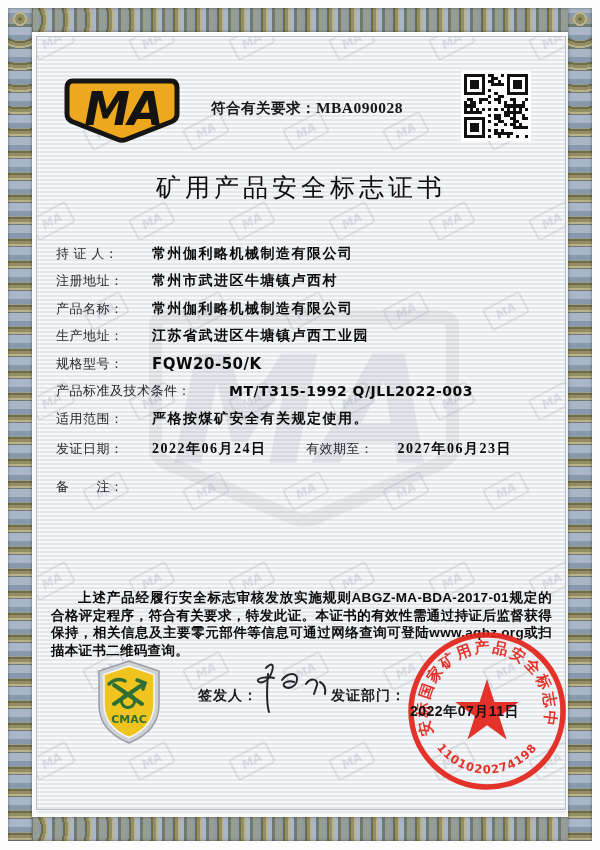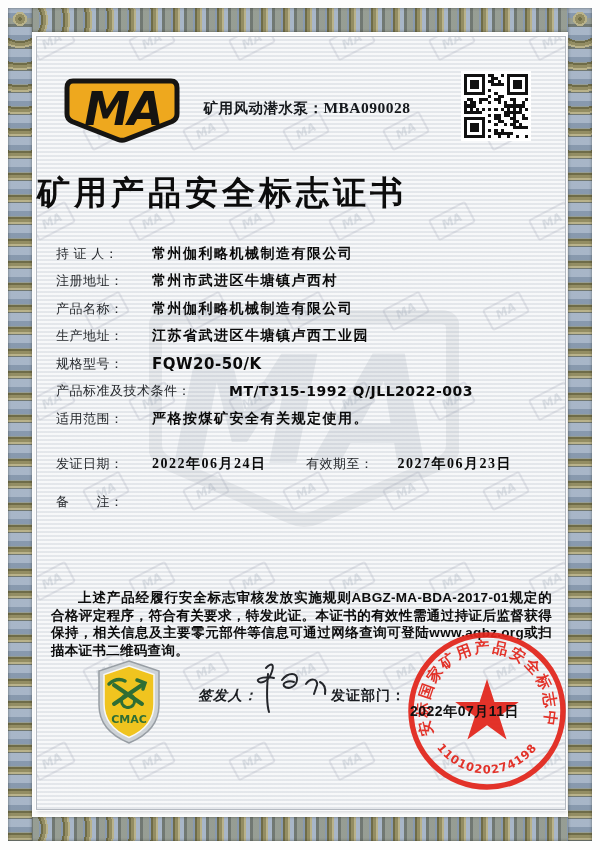--- a/index.html
+++ b/index.html
@@ -51,54 +51,54 @@
   
   .ma-logo{position:absolute;left:26px;top:40px;width:118px;height:66px;}
   .code-line{
     position:absolute;left:140px;top:62px;width:260px;text-align:center;
     font-size:14.5px;color:#15181c;font-weight:600;letter-spacing:.5px;white-space:nowrap;
   }
   .code-line .code-value{font-family:"Liberation Serif","DejaVu Serif",serif;font-weight:600;font-size:15.5px;letter-spacing:.5px;margin-left:0;}
   .qr{position:absolute;left:424px;top:34px;width:70px;height:70px;background:#fff;padding:3px;box-sizing:border-box;}
   
   .cert-title{
-    position:absolute;left:0;right:0;top:134px;text-align:left;
-    font-size:33px;font-weight:700;color:#0c0c0c;letter-spacing:4px;
+    position:absolute;left:0;right:0;top:134px;text-align:center;
+    font-size:25px;font-weight:400;color:#0c0c0c;letter-spacing:4px;
     font-family:"Liberation Serif","DejaVu Serif",serif;
   }
   
   .fields{position:absolute;left:19px;top:203px;right:8px;z-index:3;}
   .frow{display:flex;align-items:center;height:27.5px;white-space:nowrap;}
   .flabel{
     width:62px;flex:none;font-size:13px;font-weight:400;color:#26292d;letter-spacing:.5px;
   }
   .flabel.wide{width:auto;margin-right:38px;}
   .fvalue{
     margin-left:34px;font-size:14px;font-weight:700;color:#0a0a0a;letter-spacing:1.5px;
     font-family:"Liberation Serif","DejaVu Serif",serif;
   }
   .fvalue.mono{font-family:"DejaVu Sans",sans-serif;letter-spacing:.5px;font-size:15px;}
   .frow.std .fvalue{margin-left:0;letter-spacing:.5px;font-family:"DejaVu Sans",sans-serif;}
-  .frow.dates{margin-top:18px;}
+  .frow.dates{margin-top:3px;}
   .frow.dates .fvalue{width:152px;}
   .frow.dates .flabel.second{width:auto;margin-left:2px;text-align:right;}
   .frow.dates .fvalue.second{margin-left:24px;}
   .frow.remark{margin-top:10px;}
   
   .statement{
     position:absolute;left:14px;top:552px;width:501px;z-index:3;
     font-size:13.5px;line-height:17.5px;font-weight:700;color:#0c0c0c;
     text-align:justify;text-indent:2em;letter-spacing:.3px;
   }
   
   .cmac{position:absolute;left:58px;top:622px;width:68px;height:86px;z-index:3;}
   .signer-label,.dept-label{
     position:absolute;font-size:14px;font-weight:700;color:#1a1d21;z-index:3;letter-spacing:1px;white-space:nowrap;
   }
-  .signer-label{left:161px;top:650px;font-style:italic;}
+  .signer-label{left:161px;top:650px;}
   .dept-label{left:294px;top:650px;}
   .signature{position:absolute;left:207px;top:617px;width:95px;height:68px;z-index:4;}
   .stamp{position:absolute;left:368px;top:592px;width:164px;height:164px;z-index:3;opacity:.93;}
   .stamp-date{
     position:absolute;left:373px;top:666px;z-index:4;
     font-size:14px;font-weight:700;color:#111;letter-spacing:.5px;white-space:nowrap;
   }
 </style>
 </head>
 <body>
@@ -166,21 +166,21 @@
       <div class="wm" style="left: 394px; top: 712px;">MA</div>
       <div class="wm" style="left: 494px; top: 712px;">MA</div>
     </div>
 
   <svg class="ma-logo" viewBox="0 0 118 66">
     <path d="M10,4 H108 Q114,4 114,11 V37 Q114,42 109,44.5 L63,62.5 Q59,64 55,62.5 L9,44.5 Q4,42 4,37 V11 Q4,4 10,4 Z" fill="#eea81e" stroke="#161513" stroke-width="5" stroke-linejoin="round"></path>
     <text x="60" y="48" text-anchor="middle" font-family="DejaVu Sans, sans-serif" font-style="italic" font-weight="900" font-size="46" letter-spacing="-2" fill="#141311">MA</text>
   </svg>
 
   <div class="code-line">
-    <span>矿用风动潜水泵：</span><span class="code-value">MBA090028</span>
+    <span>符合有关要求：</span><span class="code-value">MBA090028</span>
   </div>
 
   <svg class="qr" id="qr-svg" viewBox="0 0 63 63" shape-rendering="crispEdges">
     <g id="qr-modules" fill="#111">
         <rect x="24" y="0" width="3" height="3"></rect>
         <rect x="27" y="0" width="3" height="3"></rect>
         <rect x="36" y="0" width="3" height="3"></rect>
         <rect x="27" y="3" width="3" height="3"></rect>
         <rect x="30" y="3" width="3" height="3"></rect>
         <rect x="24" y="6" width="3" height="3"></rect>

